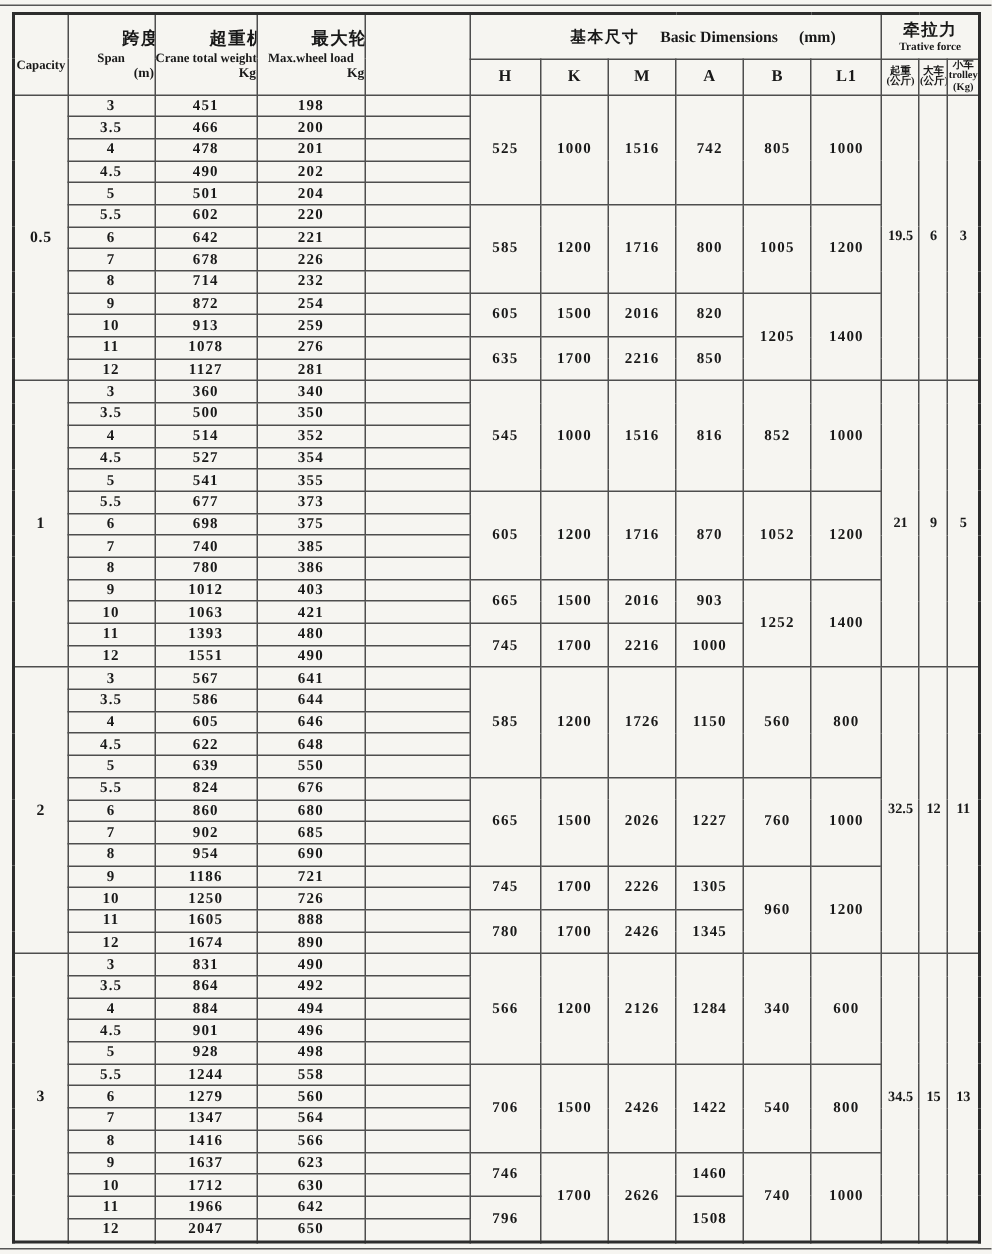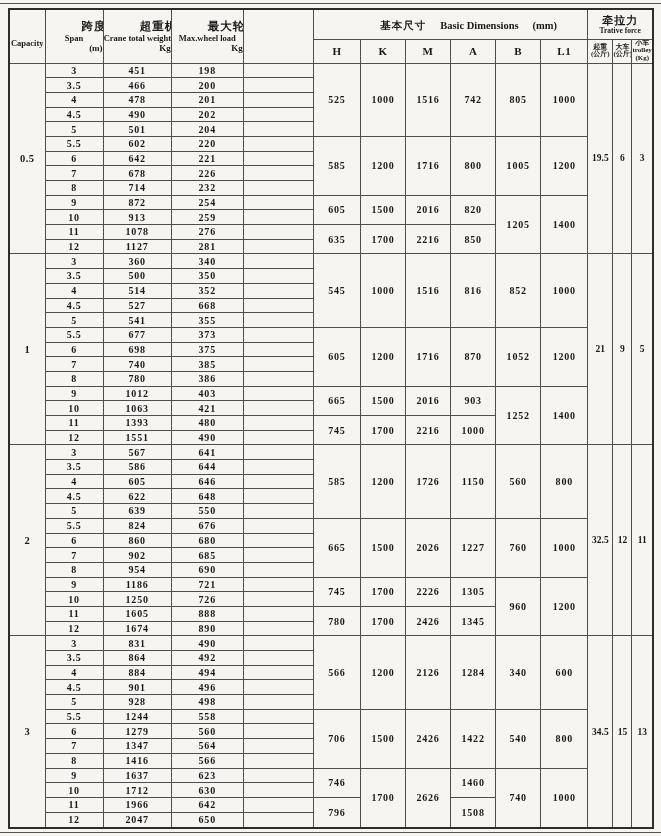--- a/index.html
+++ b/index.html
@@ -249,21 +249,21 @@
       </tr>
       <tr>
         <td class="num">4</td>
         <td class="num">514</td>
         <td class="num">352</td>
         <td class="empty-cell"></td>
       </tr>
       <tr>
         <td class="num">4.5</td>
         <td class="num">527</td>
-        <td class="num">668</td>
+        <td class="num">354</td>
         <td class="empty-cell"></td>
       </tr>
       <tr>
         <td class="num">5</td>
         <td class="num">541</td>
         <td class="num">355</td>
         <td class="empty-cell"></td>
       </tr>
       <tr>
         <td class="num">5.5</td>

